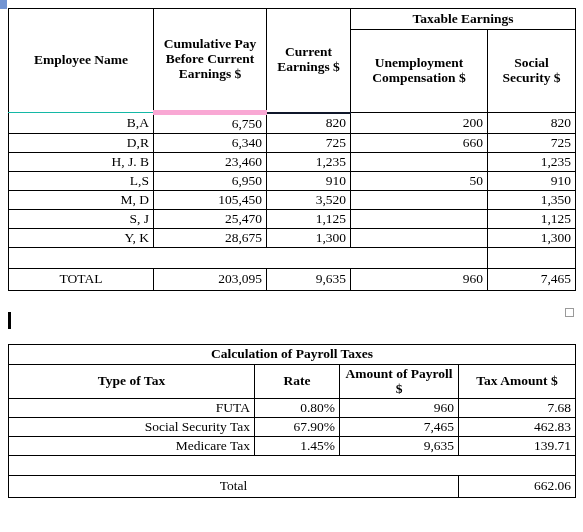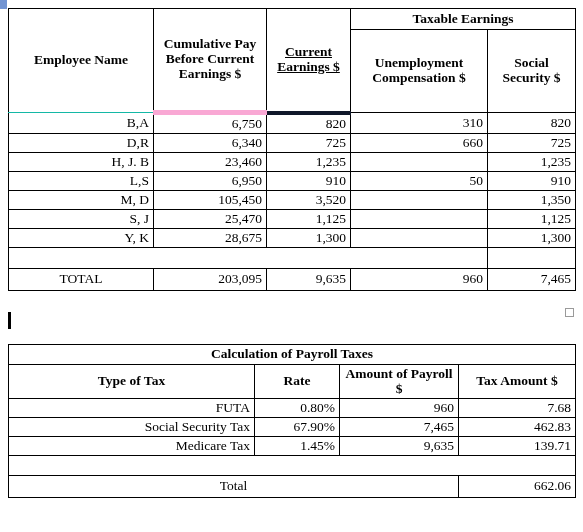--- a/index.html
+++ b/index.html
@@ -105,33 +105,33 @@
     <col style="width:145px">
     <col style="width:113px">
     <col style="width:84px">
     <col style="width:137px">
     <col style="width:88px">
   </colgroup>
   <tbody>
     <tr class="r-head">
       <td class="hdr nb-b" rowspan="2" style="border-bottom:1px solid #14b8a6;">Employee  Name</td>
       <td class="hdr" rowspan="2" style="border-bottom:5px solid #f9a8d4;">Cumulative Pay Before Current Earnings $</td>
-      <td class="hdr" rowspan="2" style="border-bottom:4px solid #0f172a;text-decoration:underline;">Current Earnings $</td>
+      <td class="hdr" rowspan="2" style="border-bottom:2px solid #0f172a;">Current Earnings $</td>
       <td class="hdr" colspan="2">Taxable Earnings</td>
     </tr>
     <tr class="r-head" style="height:82px">
       <td class="hdr" style="height:82px">Unemployment Compensation $</td>
       <td class="hdr" style="height:82px">Social Security $</td>
     </tr>
 
     <tr class="r-data">
       <td class="lbl">B,A</td>
       <td class="num">6,750</td>
       <td class="num">820</td>
-      <td class="num">310</td>
+      <td class="num">200</td>
       <td class="num">820</td>
     </tr>
     <tr class="r-data">
       <td class="lbl">D,R</td>
       <td class="num">6,340</td>
       <td class="num">725</td>
       <td class="num">660</td>
       <td class="num">725</td>
     </tr>
     <tr class="r-data">

